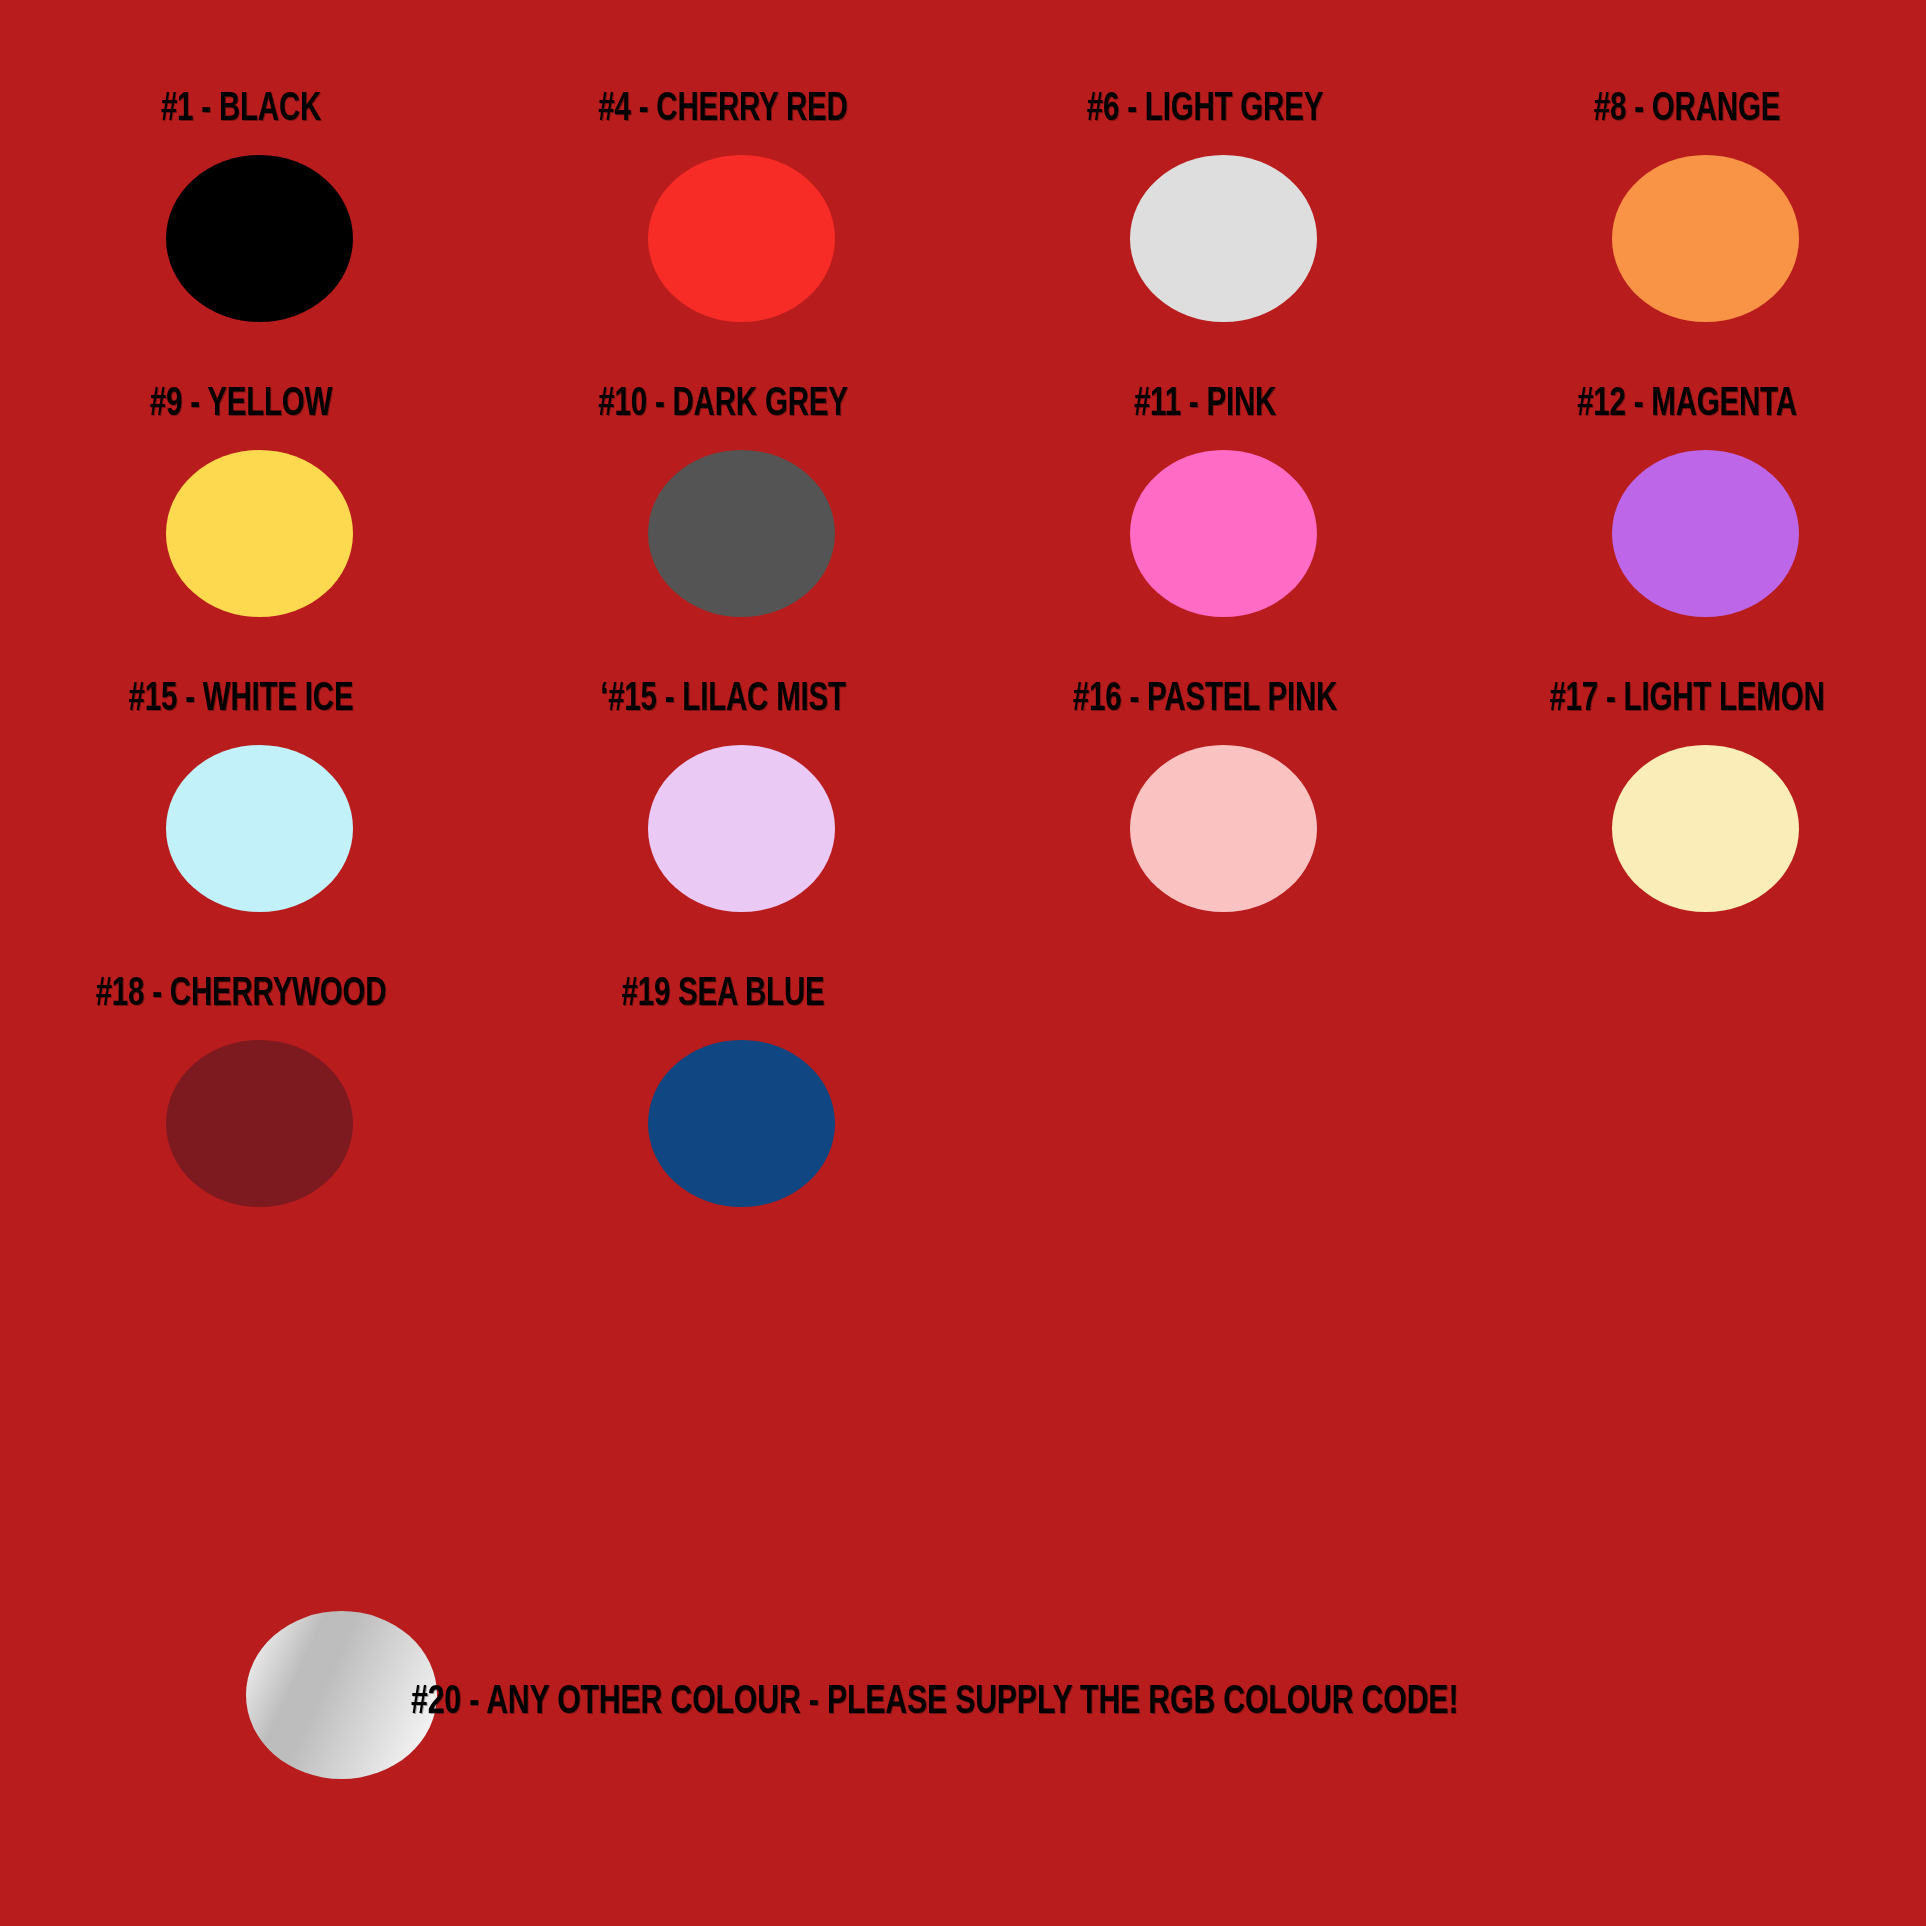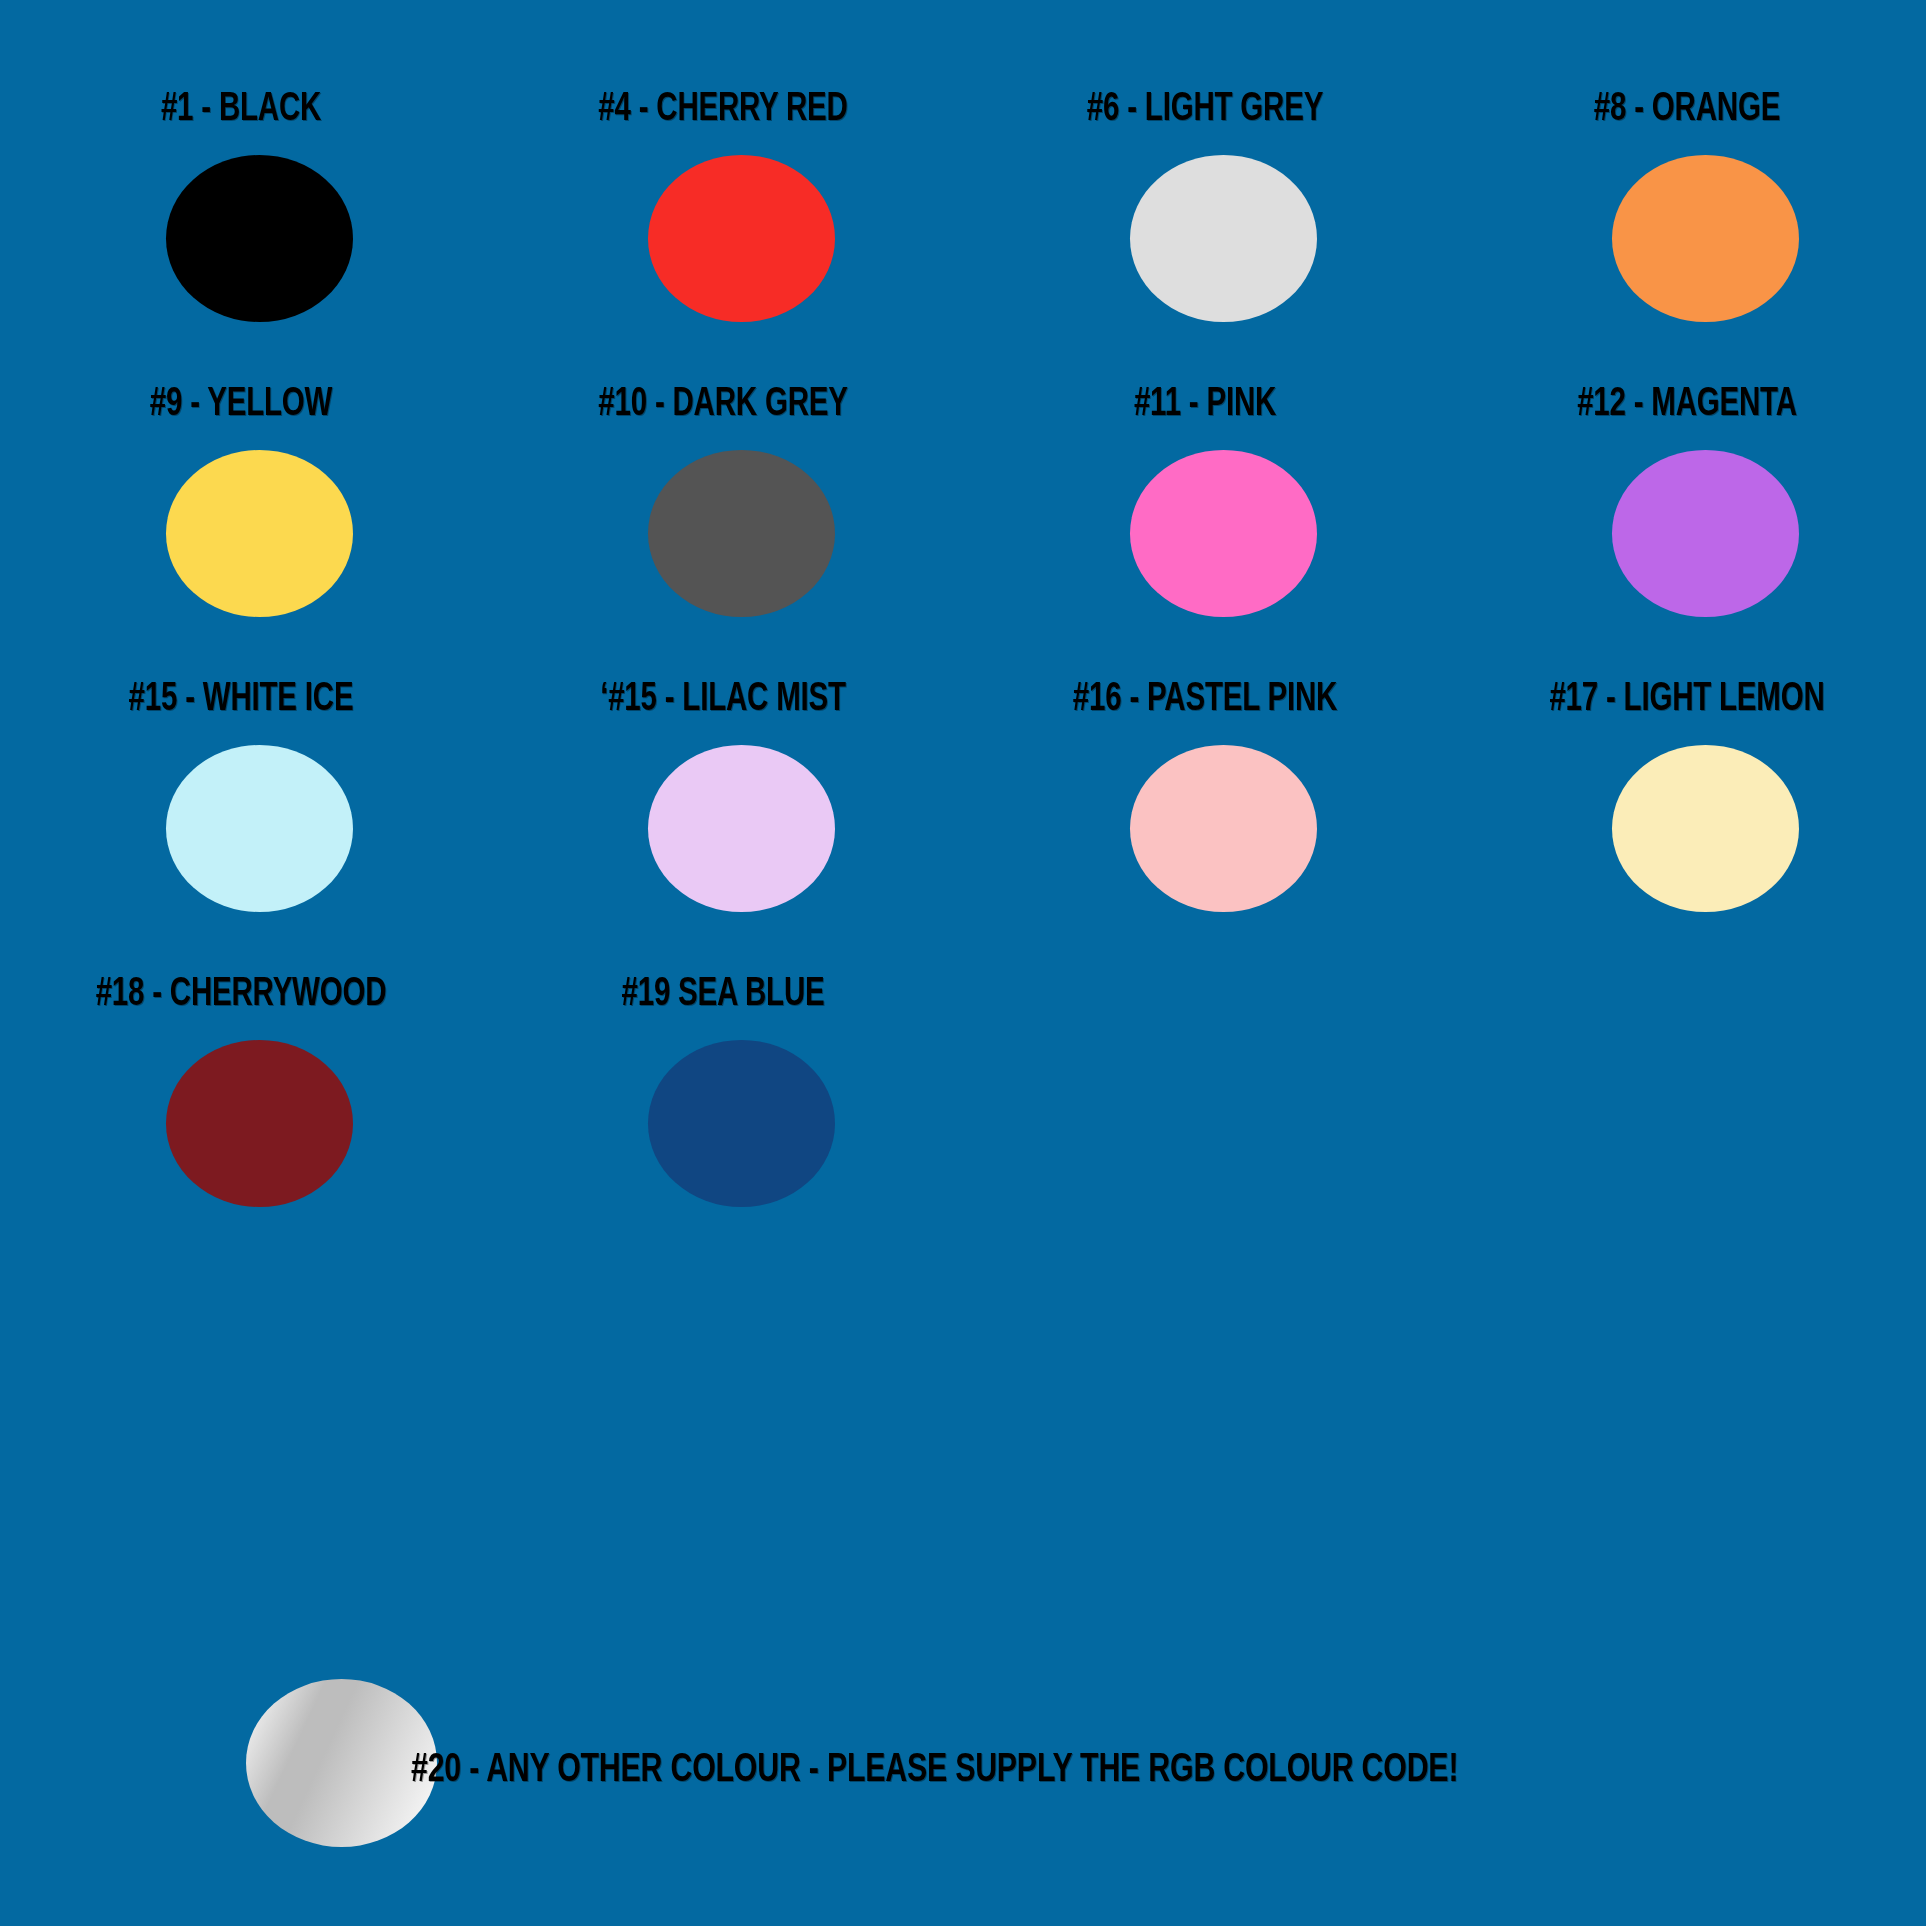--- a/index.html
+++ b/index.html
@@ -11,21 +11,21 @@
     width: 1926px;
     height: 1926px;
     font-family: "Liberation Sans", sans-serif;
     overflow: hidden;
   }
 
   .sheet {
     position: relative;
     width: 1926px;
     height: 1926px;
-    background: #0369a1;
+    background: #b91c1c;
   }
 
   
   .swatch-grid {
     position: absolute;
     left: 0;
     top: 83px;
     width: 1926px;
     display: grid;
     grid-template-columns: repeat(4, 482px);
@@ -77,21 +77,21 @@
   .swatch-dot.outlined {
     border: 0.6px solid #1a1a1a;
     width: 186px;
     height: 166px;
   }
 
   
   .footer-row {
     position: absolute;
     left: 0;
-    top: 1648px;
+    top: 1580px;
     width: 1926px;
     height: 257px;
   }
 
   .footer-dot {
     position: absolute;
     left: 246px;
     top: 31px;
     width: 191px;
     height: 168px;

